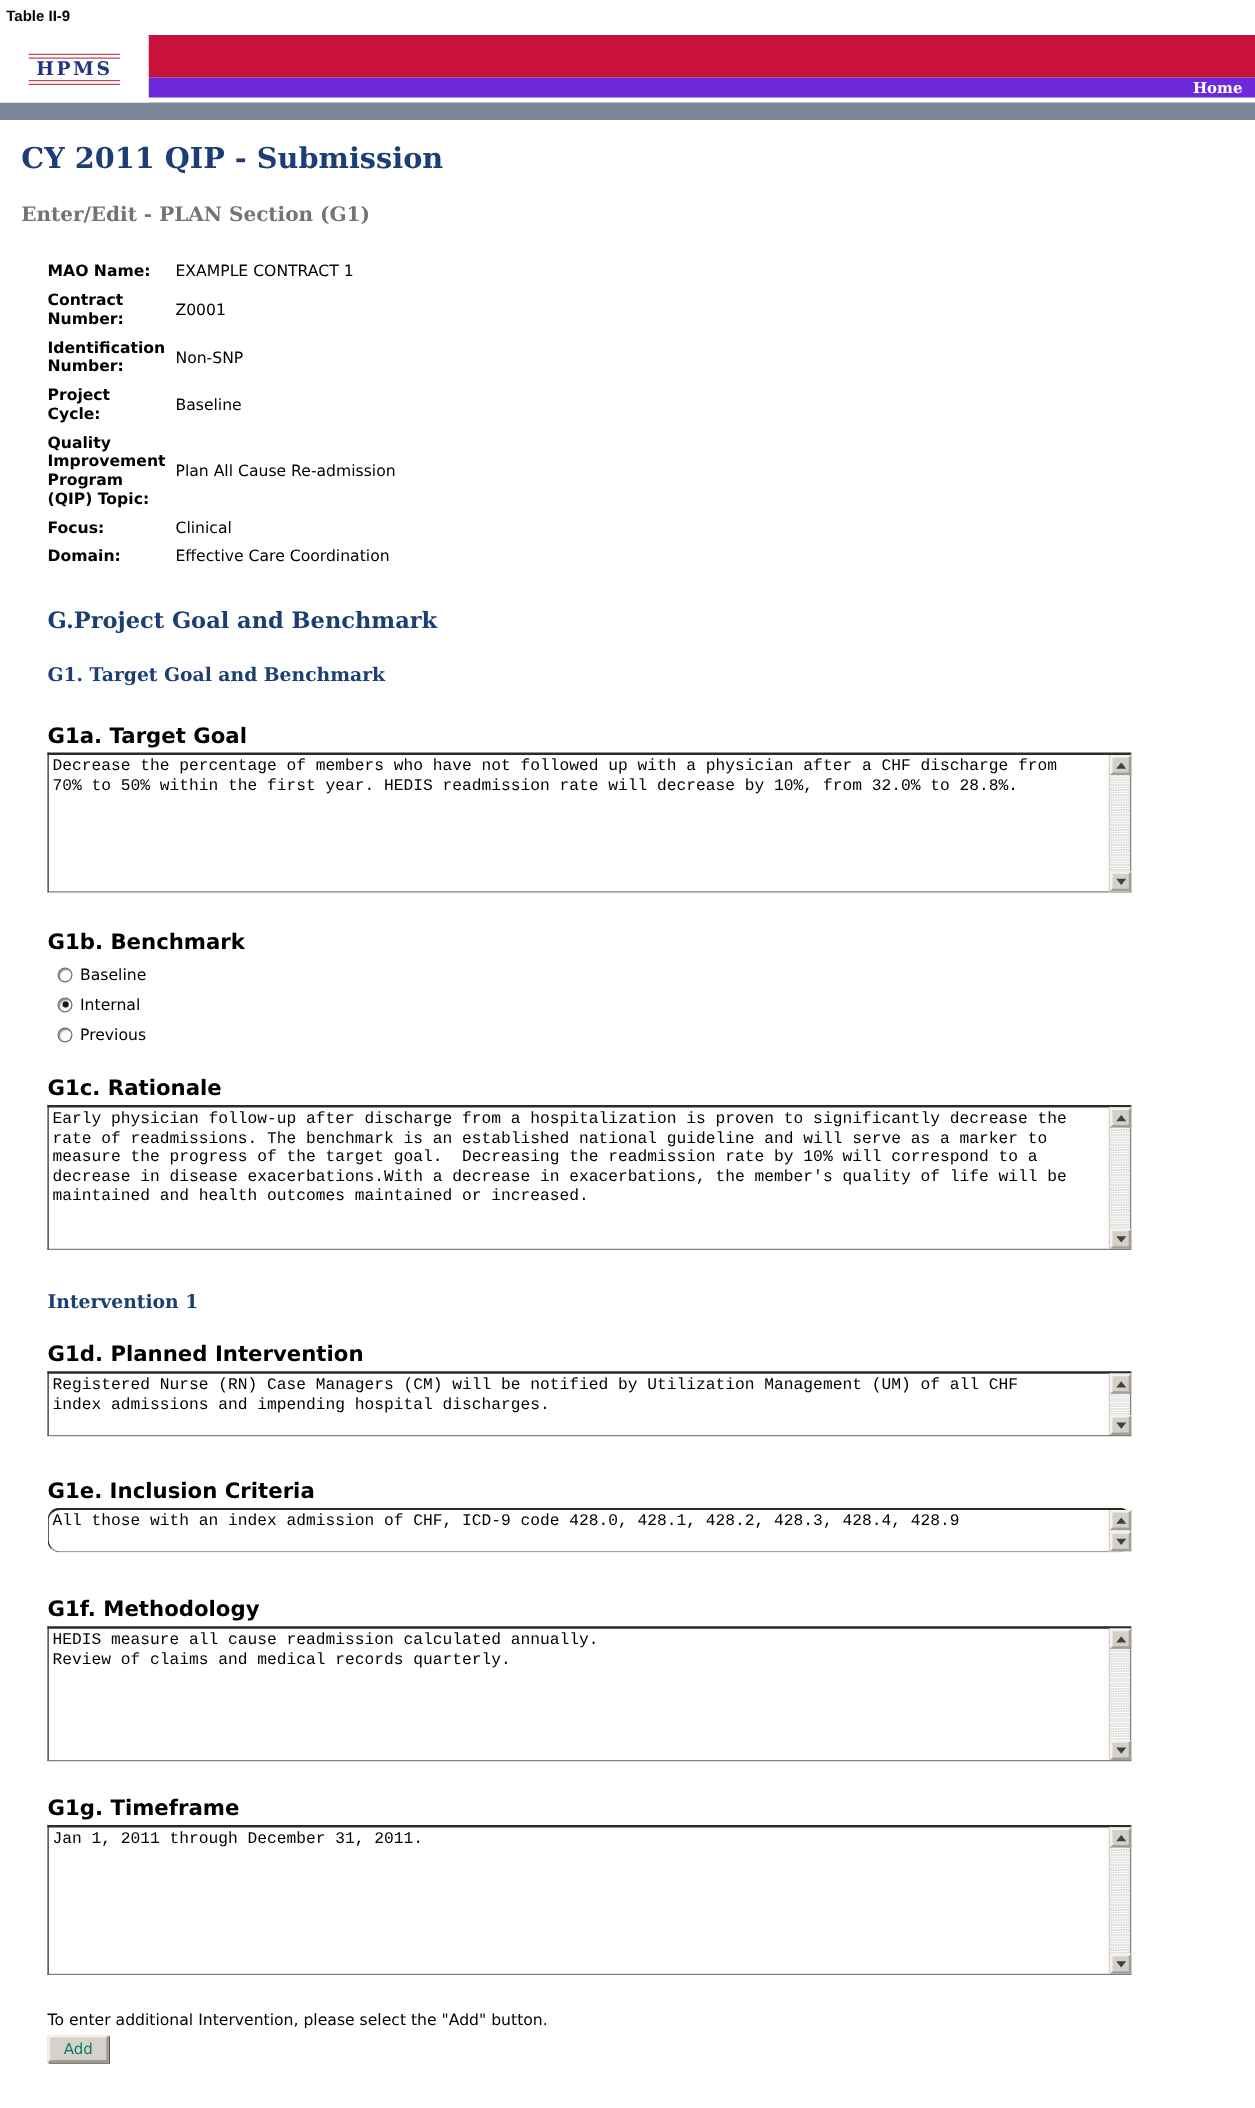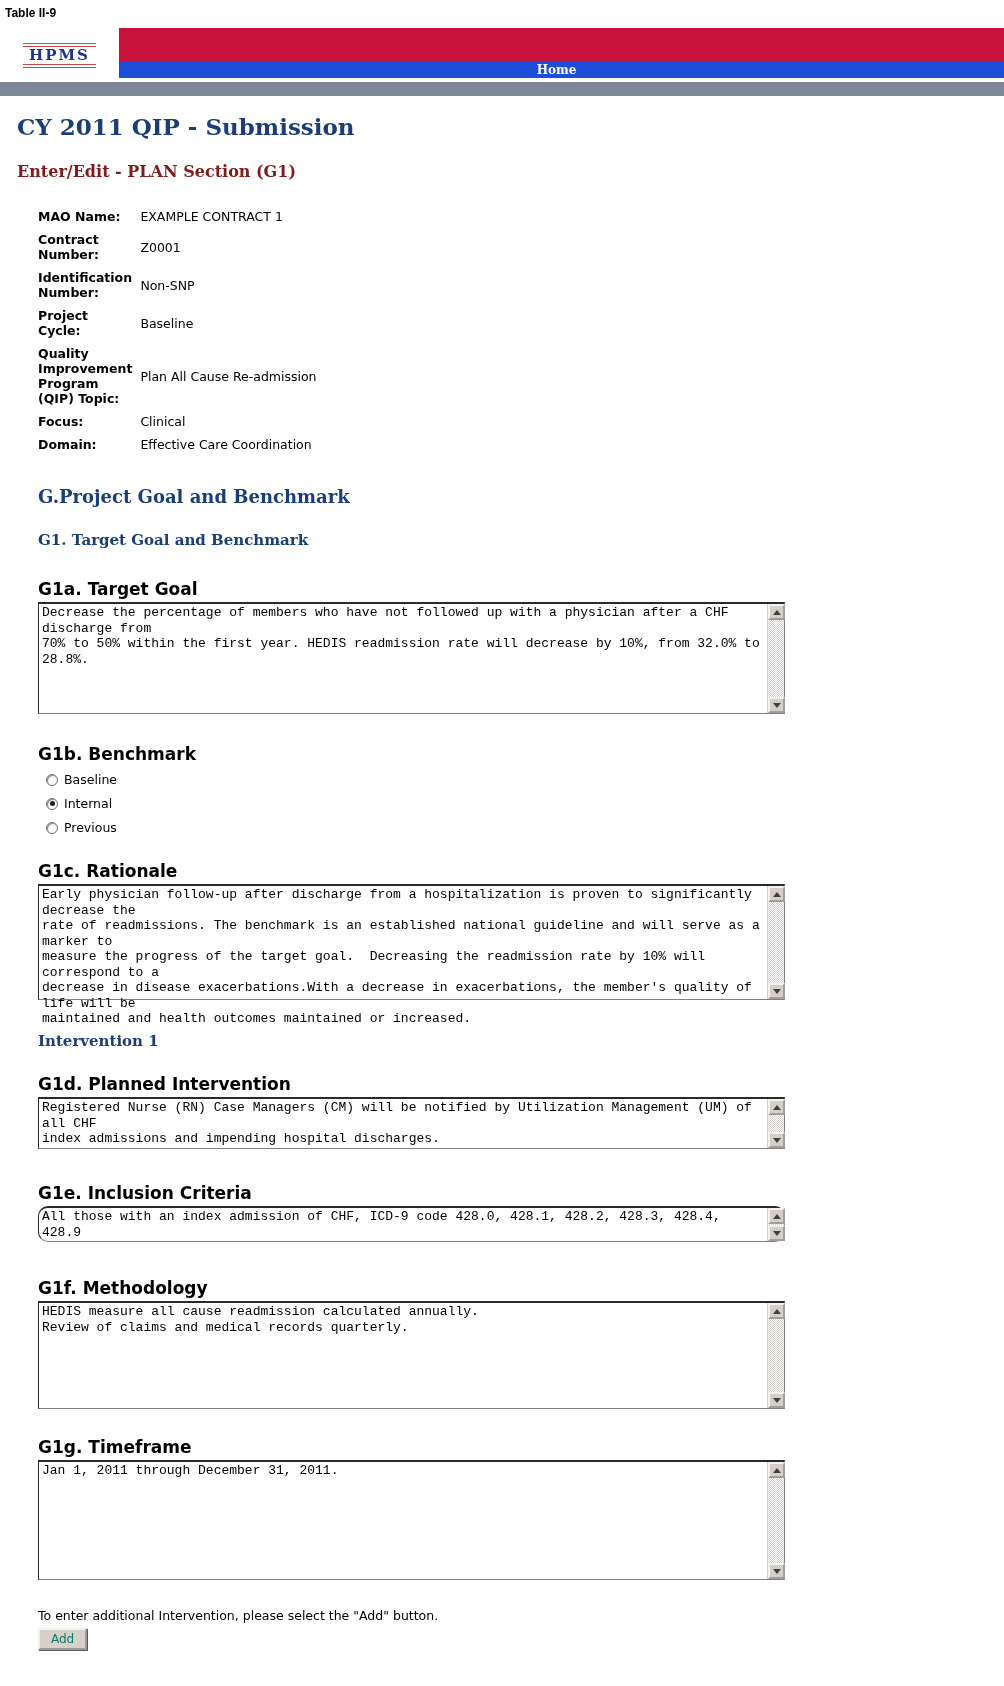--- a/index.html
+++ b/index.html
@@ -15,55 +15,55 @@
   .masthead { display:flex; height:54px; }
   .logo-col { width:119px; background:#fff; display:flex; align-items:center; justify-content:center; }
   .hpms-logo {
     font-family:"DejaVu Serif","Liberation Serif",serif;
     font-weight:bold; font-size:15px; letter-spacing:2px; color:#223688;
     border-top:4px double #bf4a52; border-bottom:4px double #bf4a52;
     padding:0 6px; line-height:17px;
   }
   .banner-col { flex:1; display:flex; flex-direction:column; }
   .red-band { height:34px; background:#c9123b; }
-  .navy-band { height:16px; background:#1d4ed8; display:flex; align-items:center; justify-content:center; }
+  .navy-band { height:16px; background:#6d28d9; display:flex; align-items:center; justify-content:flex-end; }
   .home-link {
     color:#fff; font:bold 12px "DejaVu Serif","Liberation Serif",serif;
     padding-right:10px; cursor:pointer; text-decoration:none;
   }
   .gray-band { height:14px; background:#7c8899; }
 
   
   .page-title {
     margin:17px 0 0 17px;
     font:bold 23px "DejaVu Serif","Liberation Serif",serif; color:#1b3e74;
   }
   .page-subtitle {
     margin:22px 0 0 17px;
-    font:bold 16px "DejaVu Serif","Liberation Serif",serif; color:#7f1d1d;
+    font:bold 16px "DejaVu Serif","Liberation Serif",serif; color:#737373;
   }
   .sec-heading {
     margin:30px 0 0 38px;
     font:bold 18px "DejaVu Serif","Liberation Serif",serif; color:#1b3e74;
   }
   .sub-heading {
     margin:24px 0 0 38px;
     font:bold 15px "DejaVu Serif","Liberation Serif",serif; color:#1b3e74;
   }
 
   
   .meta { margin:24px 0 0 38px; border-collapse:collapse; }
   .meta td { vertical-align:middle; font-size:12.5px; line-height:15px; padding:4px 0; }
   .meta td.mlabel { font-weight:bold; width:98px; padding-right:8px; }
   .meta td.mvalue { padding-left:0; }
 
   
   .field-label { margin:30px 0 3px 38px; font-size:17px; font-weight:bold; }
   .fake-ta {
-    position:relative; margin-left:38px; width:747px; background:#fff;
+    position:relative; margin-left:38px; width:867px; background:#fff;
     border:1px solid #808080; border-top:2px solid #2a2a2a; border-left:1px solid #2a2a2a;
   }
   .fake-ta .ta-text {
     font-family:"Liberation Mono","DejaVu Sans Mono",monospace;
     font-size:13px; line-height:15.5px; white-space:pre-wrap;
     padding:1px 22px 1px 3px; min-height:100%;
   }
   .fake-scrollbar {
     position:absolute; top:0; right:0; bottom:0; width:17px;
     background:#fff;

